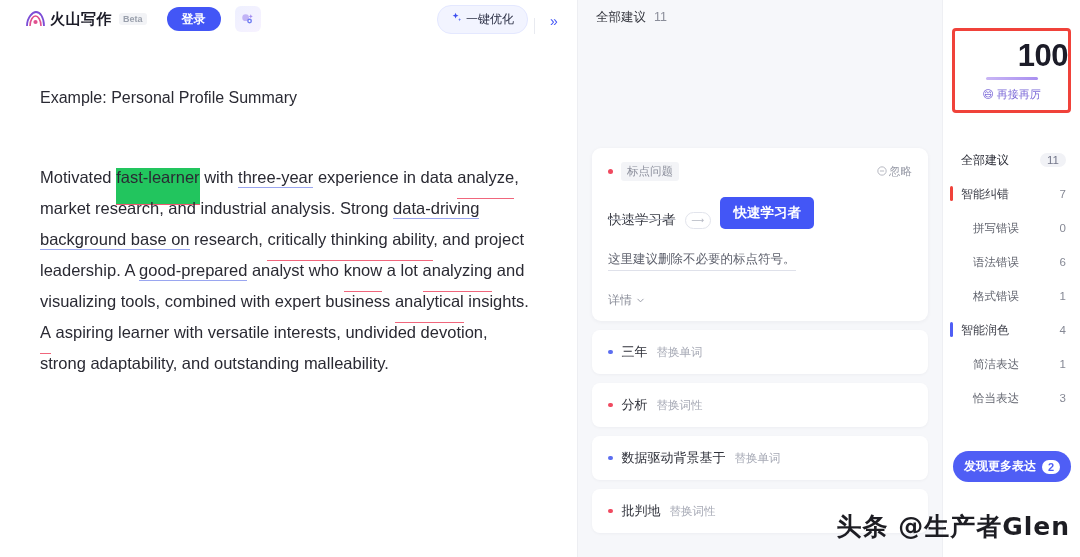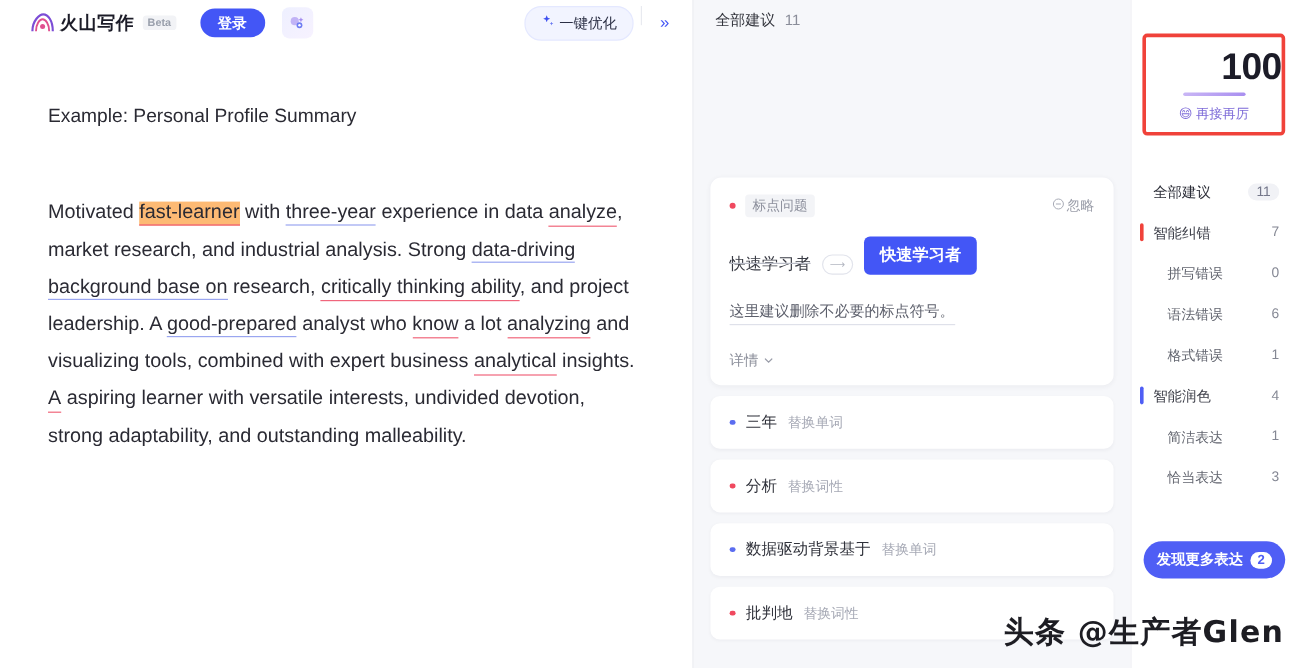--- a/index.html
+++ b/index.html
@@ -32,21 +32,21 @@
     margin-left: 12px; background: #4356f6; color: #fff; border: none;
     font-size: 12px; font-weight: 600; padding: 5px 15px; border-radius: 14px;
     cursor: pointer; font-family: inherit; line-height: 1.2;
   }
   .spark-btn {
     margin-left: 6px; width: 26px; height: 26px; border-radius: 6px;
     background: linear-gradient(135deg,#eef0ff,#f7f2ff);
     display: flex; align-items: center; justify-content: center; cursor: pointer;
     border: none;
   }
-  .topbar-right { margin-left: auto; display: flex; align-items: flex-start; gap: 6px; }
+  .topbar-right { margin-left: auto; display: flex; align-items: flex-end; gap: 6px; }
   .optimize-btn {
     display: flex; align-items: center; gap: 4px;
     background: #f2f4ff; border: 1px solid #e4e8ff; color: #2b2f45;
     font-size: 12px; padding: 5px 13px; border-radius: 14px; cursor: pointer;
     font-family: inherit;
   }
   .collapse-btn {
     width: 26px; height: 26px; display: flex; align-items: center;
     justify-content: center; color: #4356f6; font-size: 14px; cursor: pointer;
     background: transparent; border: none; font-family: inherit;
@@ -58,24 +58,24 @@
   }
   .doc-title {
     font-size: 16px; color: #2a2a33; line-height: 1.5; margin-bottom: 52px;
     font-family: "Liberation Sans", sans-serif;
   }
   .doc-body {
     font-size: 16.5px; line-height: 31px; color: #2a2a33;
     font-family: "Liberation Sans", sans-serif;
   }
   .err-red {
-    border-bottom: 1.6px solid #f0667c; padding-bottom: 2px;
+    border-bottom: 1.6px solid #f0667c; padding-bottom: 12px;
   }
   .err-red-hl {
-    background: #fdba74; border-bottom: 1.8px solid #ef5a72; padding-bottom: 1px;
+    background: #22c55e; border-bottom: 1.8px solid #ef5a72; padding-bottom: 18px;
   }
   .err-blue {
     border-bottom: 1.6px solid #9aa6f0; padding-bottom: 1px;
   }
 
   
   .sugg-col {
     width: 365px; height: 557px; background: #f6f7fa;
     display: flex; flex-direction: column; position: relative;
     border-left: 1px solid #edeef2;

